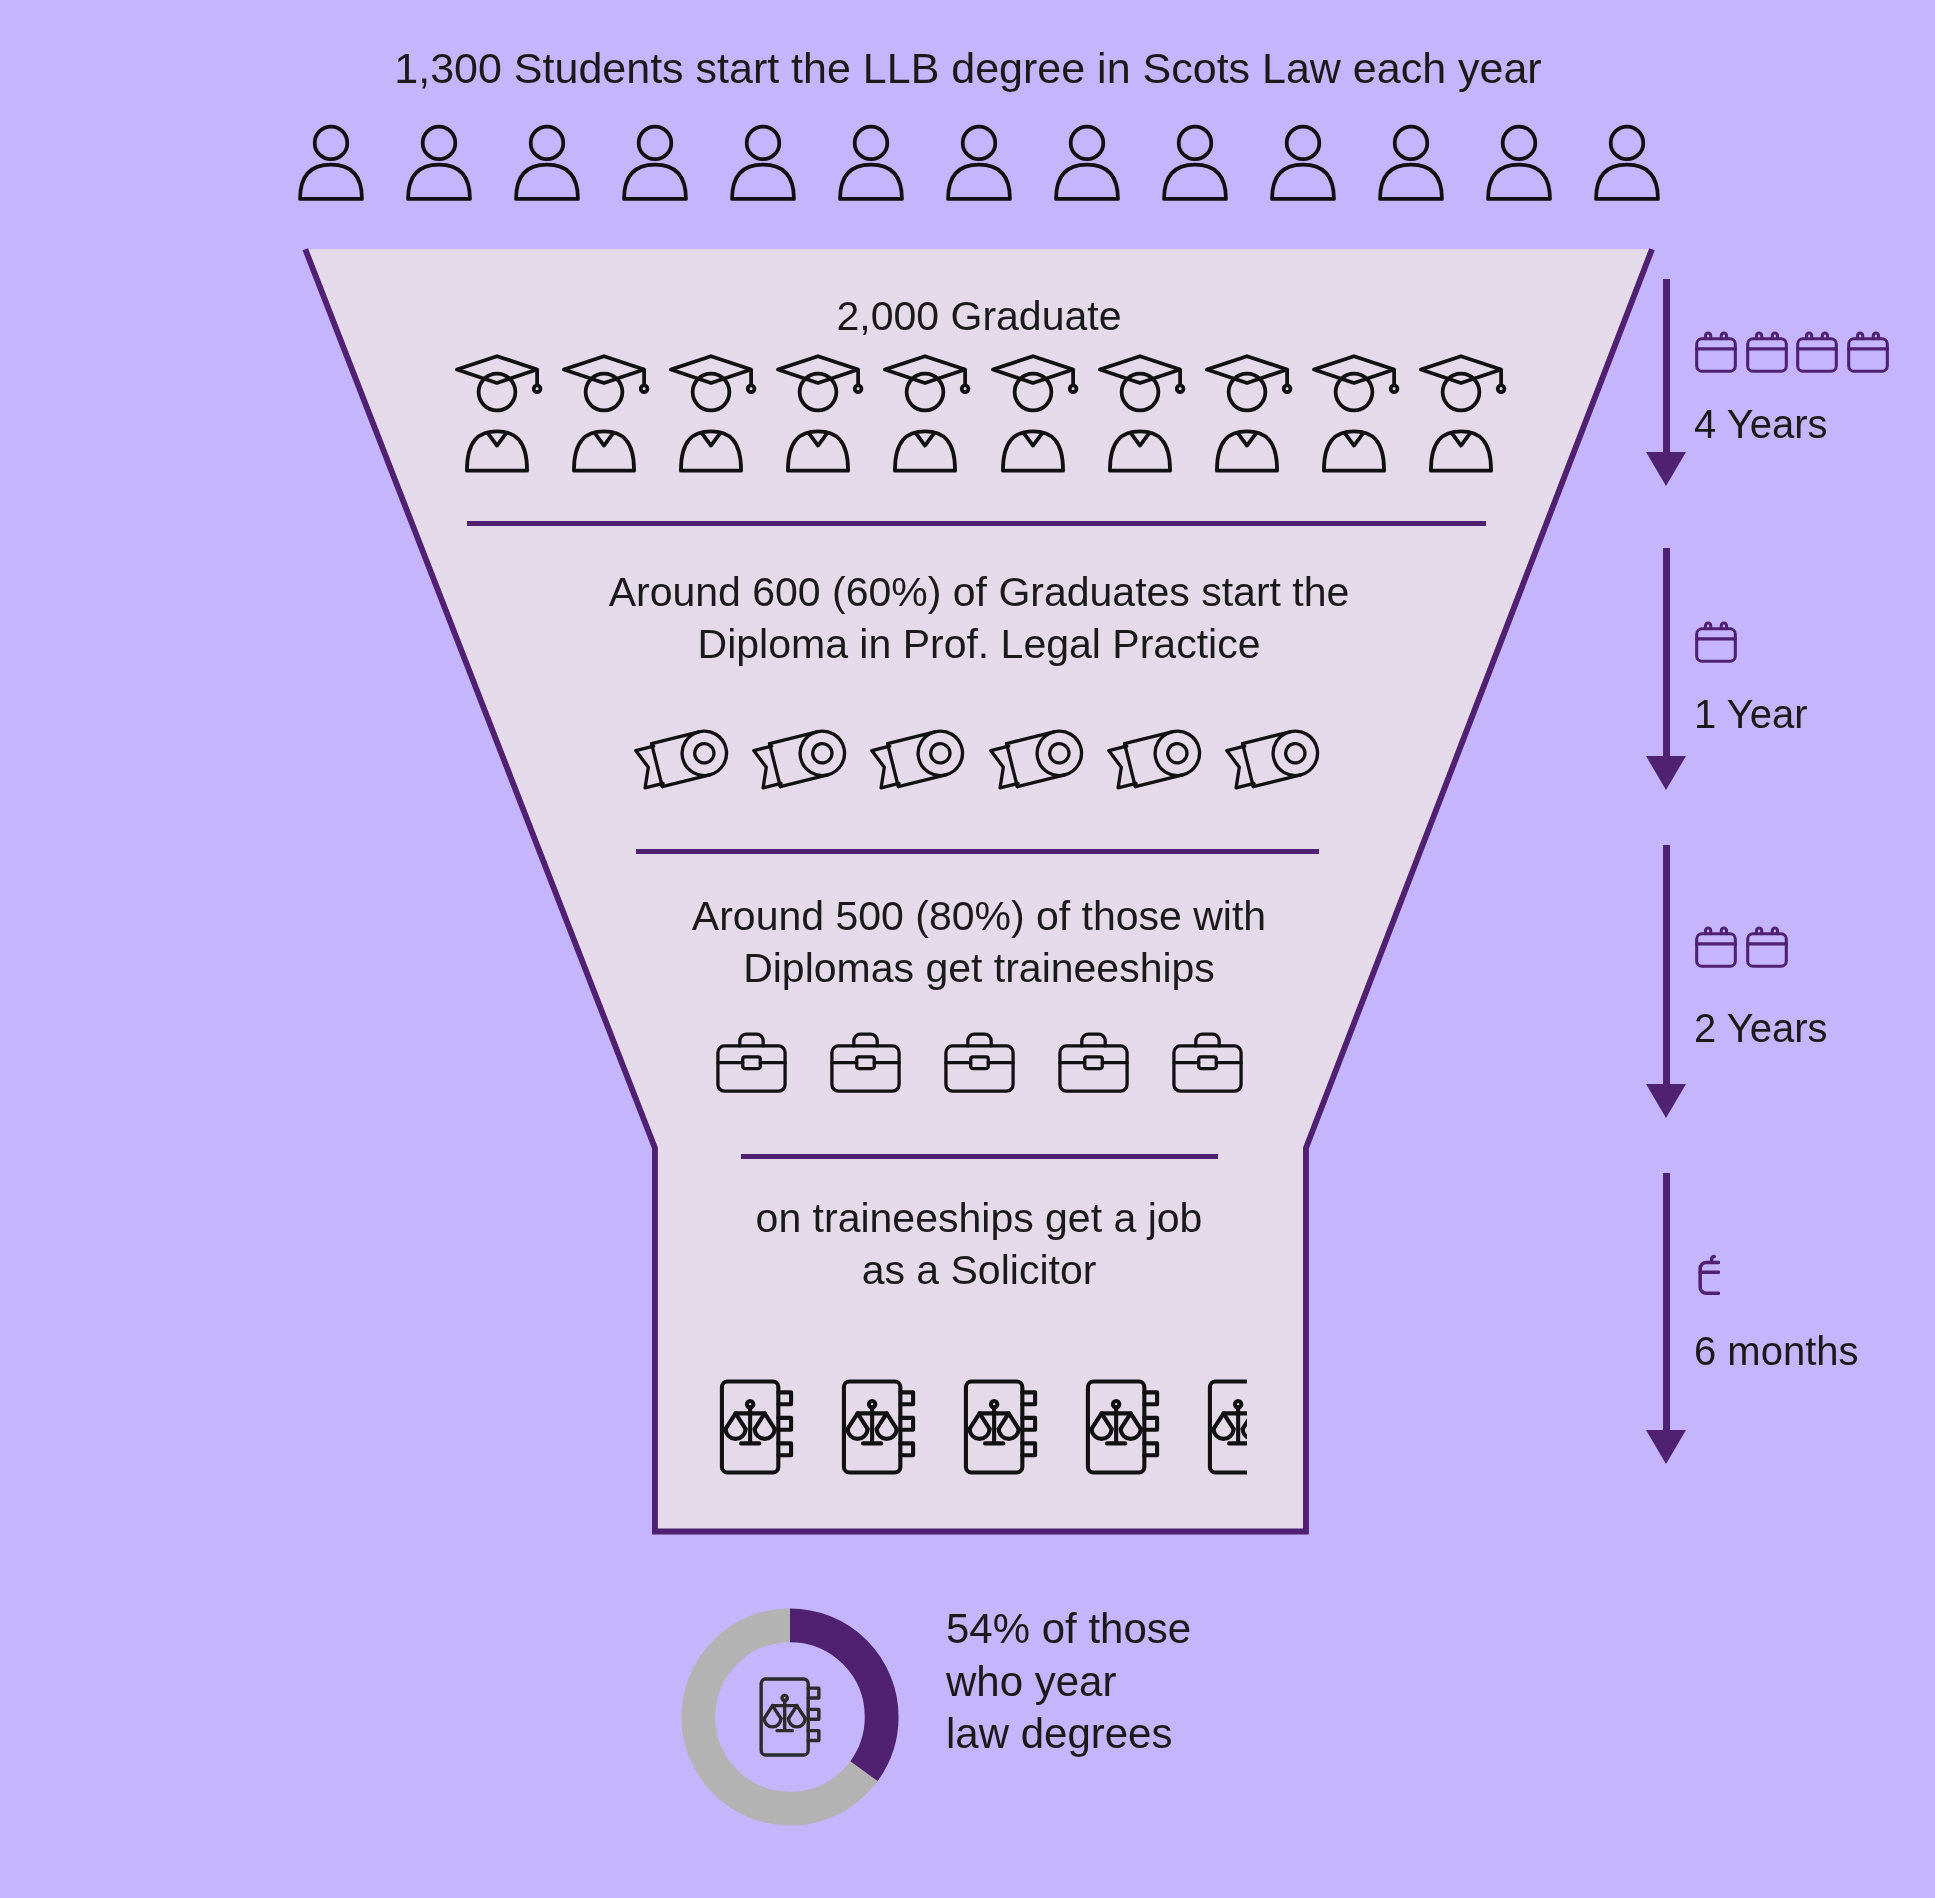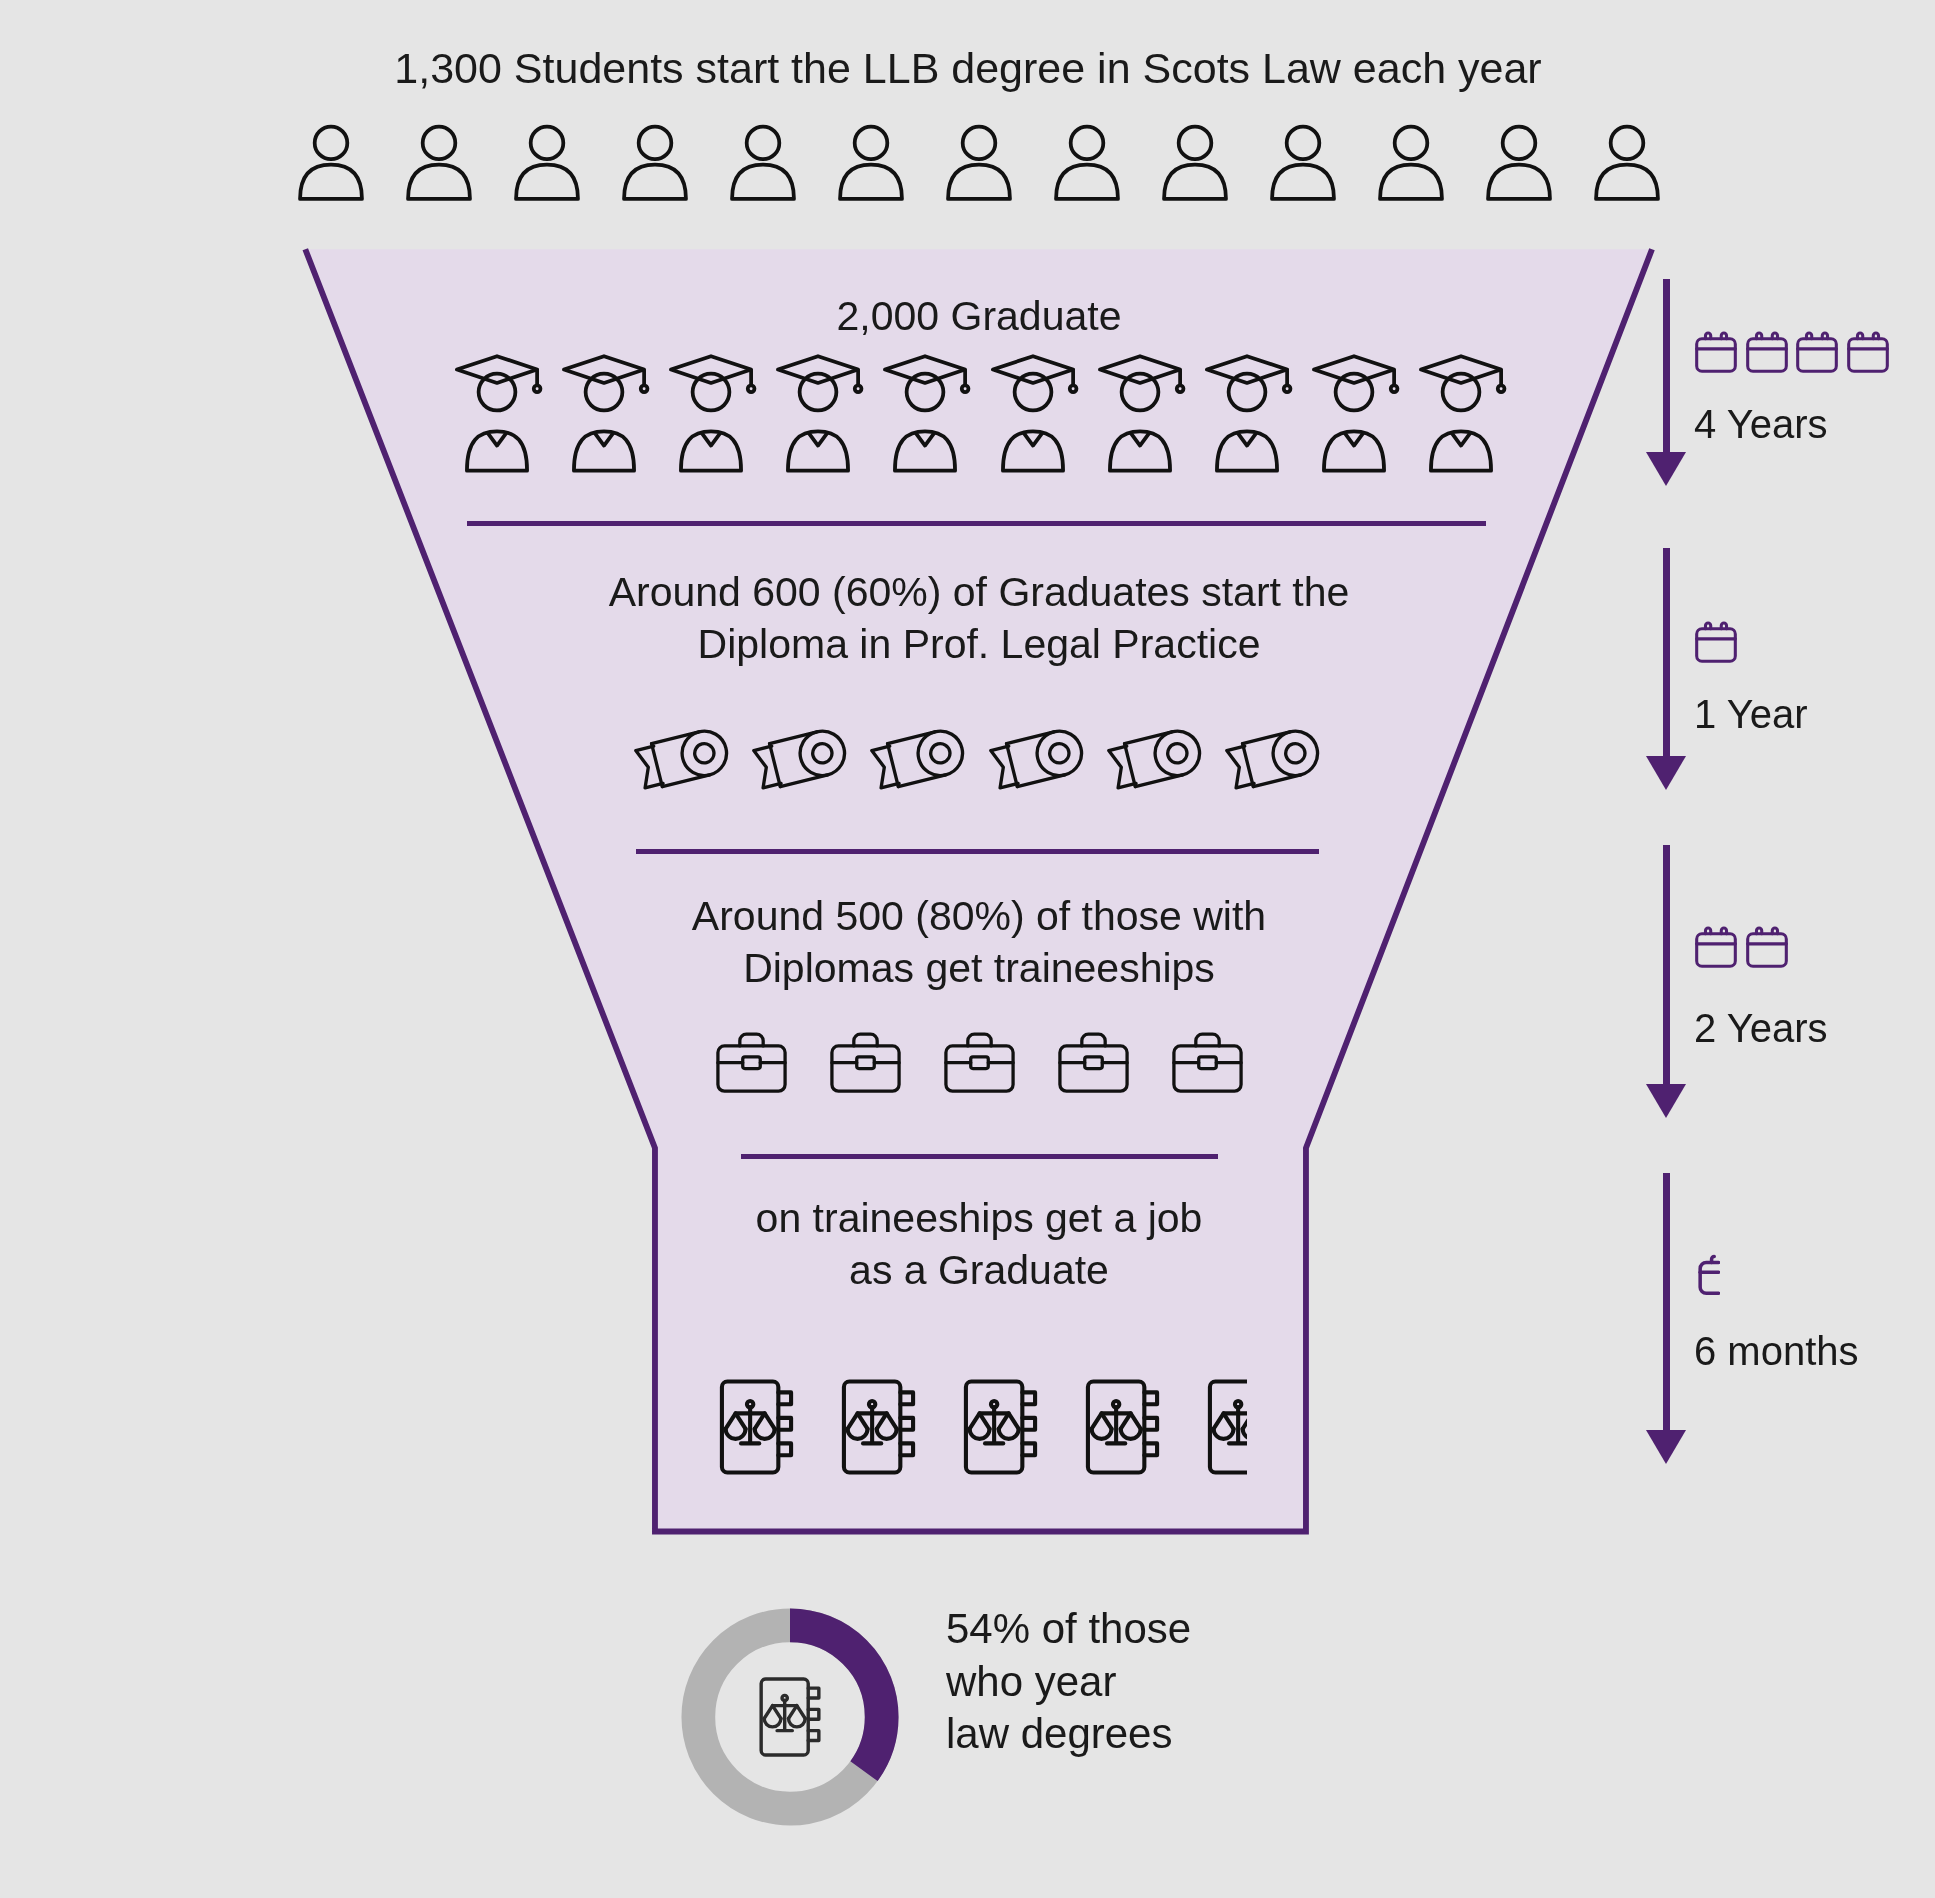--- a/index.html
+++ b/index.html
@@ -1,21 +1,21 @@
 <!DOCTYPE html>
 <html style="--purple: #4F2170; --funnel-fill: #E4DAEA; --ink: #1A1A1A; --donut-gray: #B3B3B3;font-size:11.7px"><head>
 <meta charset="utf-8">
 <style>
   * { box-sizing: border-box; }
   html, body { margin: 0; padding: 0; background: #ffffff; }
   body {
     font-family: "Liberation Sans", "DejaVu Sans", sans-serif;
     color: var(--ink, #1a1a1a);
   }
-  .canvas { position: relative; width: 1936px; height: 1898px; background: #e5e5e5; overflow: hidden; }
+  .canvas { position: relative; width: 1936px; height: 1898px; background: #c4b5fd; overflow: hidden; }
 
   .funnel-bg { position: absolute; left: 0; top: 0; }
   .funnel-poly { fill: var(--funnel-fill, #E4DAEA); stroke: var(--purple, #4F2170); stroke-width: 8px; }
 
   .title { position: absolute; top: 44px; left: 0; width: 1936px; text-align: center; font-size: 43px; }
 
   .funnel-row { position: absolute; left: 305px; width: 1348px; display: flex; justify-content: center; align-items: flex-end; }
   .stage-text { position: absolute; left: 305px; width: 1348px; text-align: center; font-size: 41px; line-height: 1.27; }
   .divider { position: absolute; height: 5.1px; background: var(--purple, #4F2170); }
 
@@ -402,21 +402,21 @@
       <path d="M38 30 V23 a9 9 0 0 1 9 -9 h14 a9 9 0 0 1 9 9 v7"></path>
       <path d="M8 53 H42 M66 53 H100"></path>
       <rect x="42" y="45" width="24" height="16" rx="3"></rect>
     </svg>
   </span>
 </div>
   <div class="divider" style="top:1154px;left:741px;width:477px"></div>
 
   <div class="stage-text" style="top:1192px">
     <div>on traineeships get a job</div>
-    <div>as a Graduate</div>
+    <div>as a Solicitor</div>
   </div>
   <div class="funnel-row books" style="top:1376px">
     <span style="display:contents">
   <span class="icon law-book">
     <svg viewBox="0 0 100 112" stroke-width="4.5">
       <rect x="12" y="6" width="62" height="100" rx="6"></rect>
       <path d="M74 18 h14 v13 h-14"></path>
       <path d="M74 46 h14 v13 h-14"></path>
       <path d="M74 74 h14 v13 h-14"></path>
       <circle cx="43" cy="31" r="3.5"></circle>

